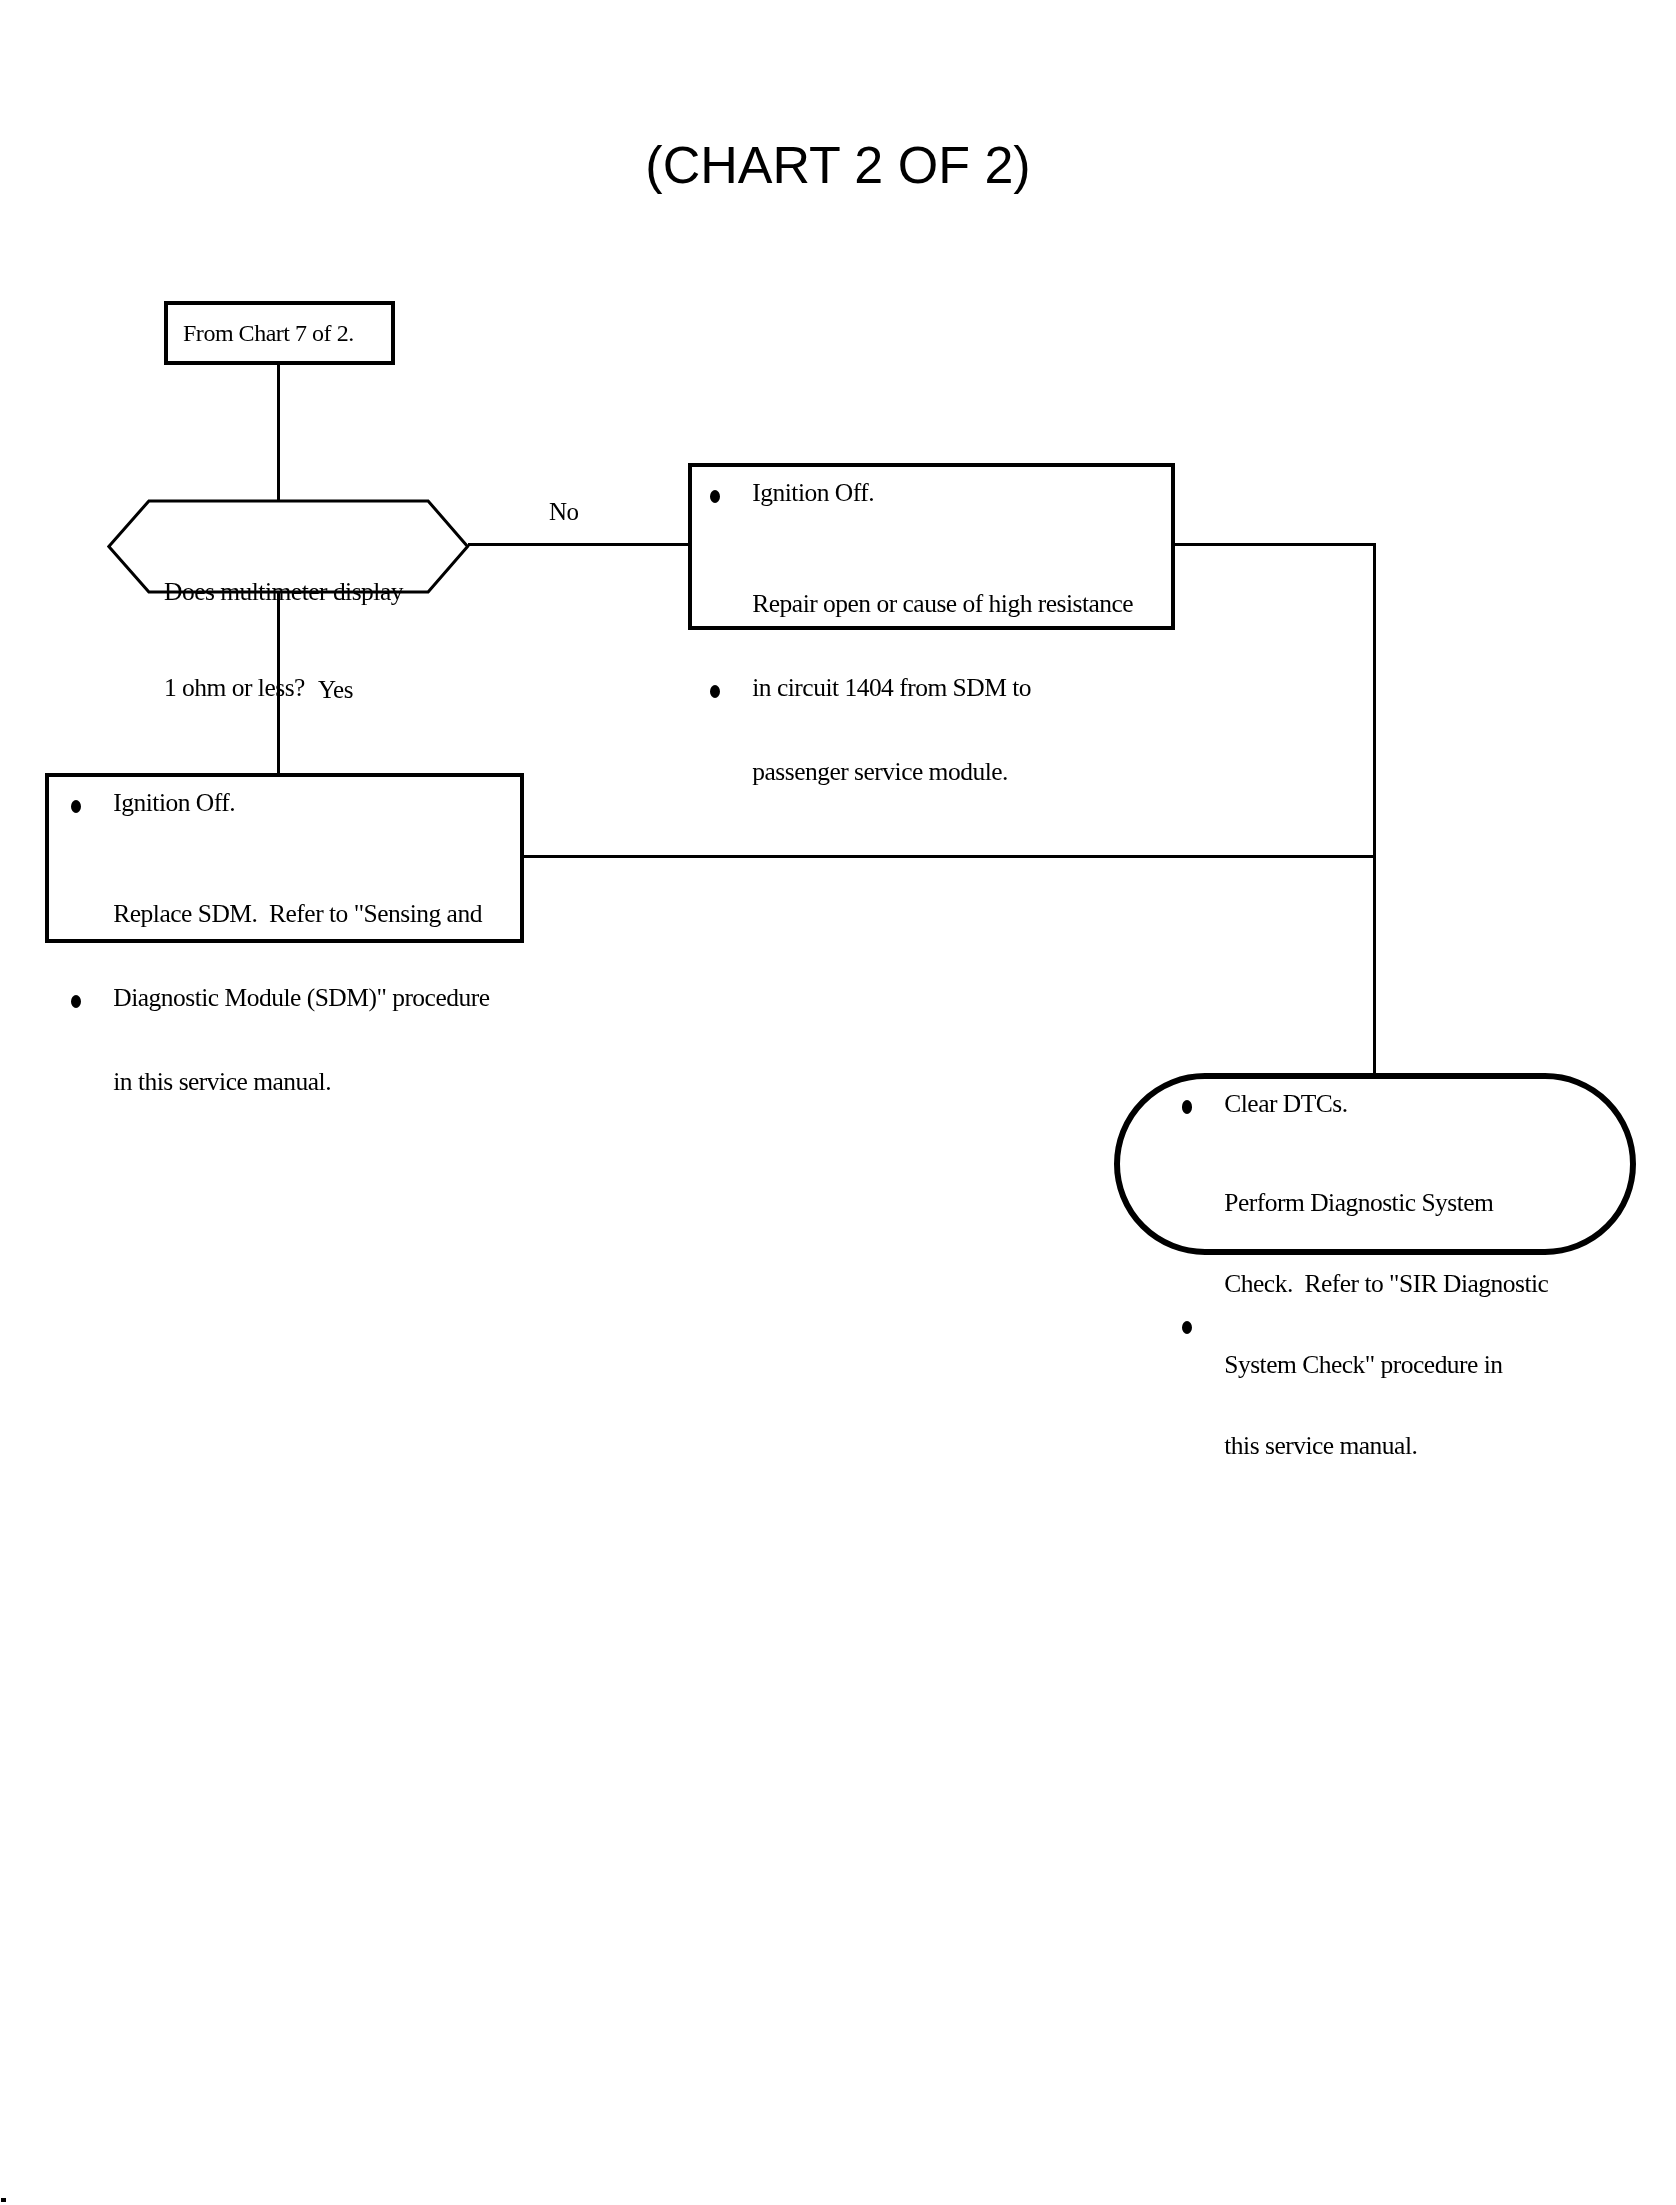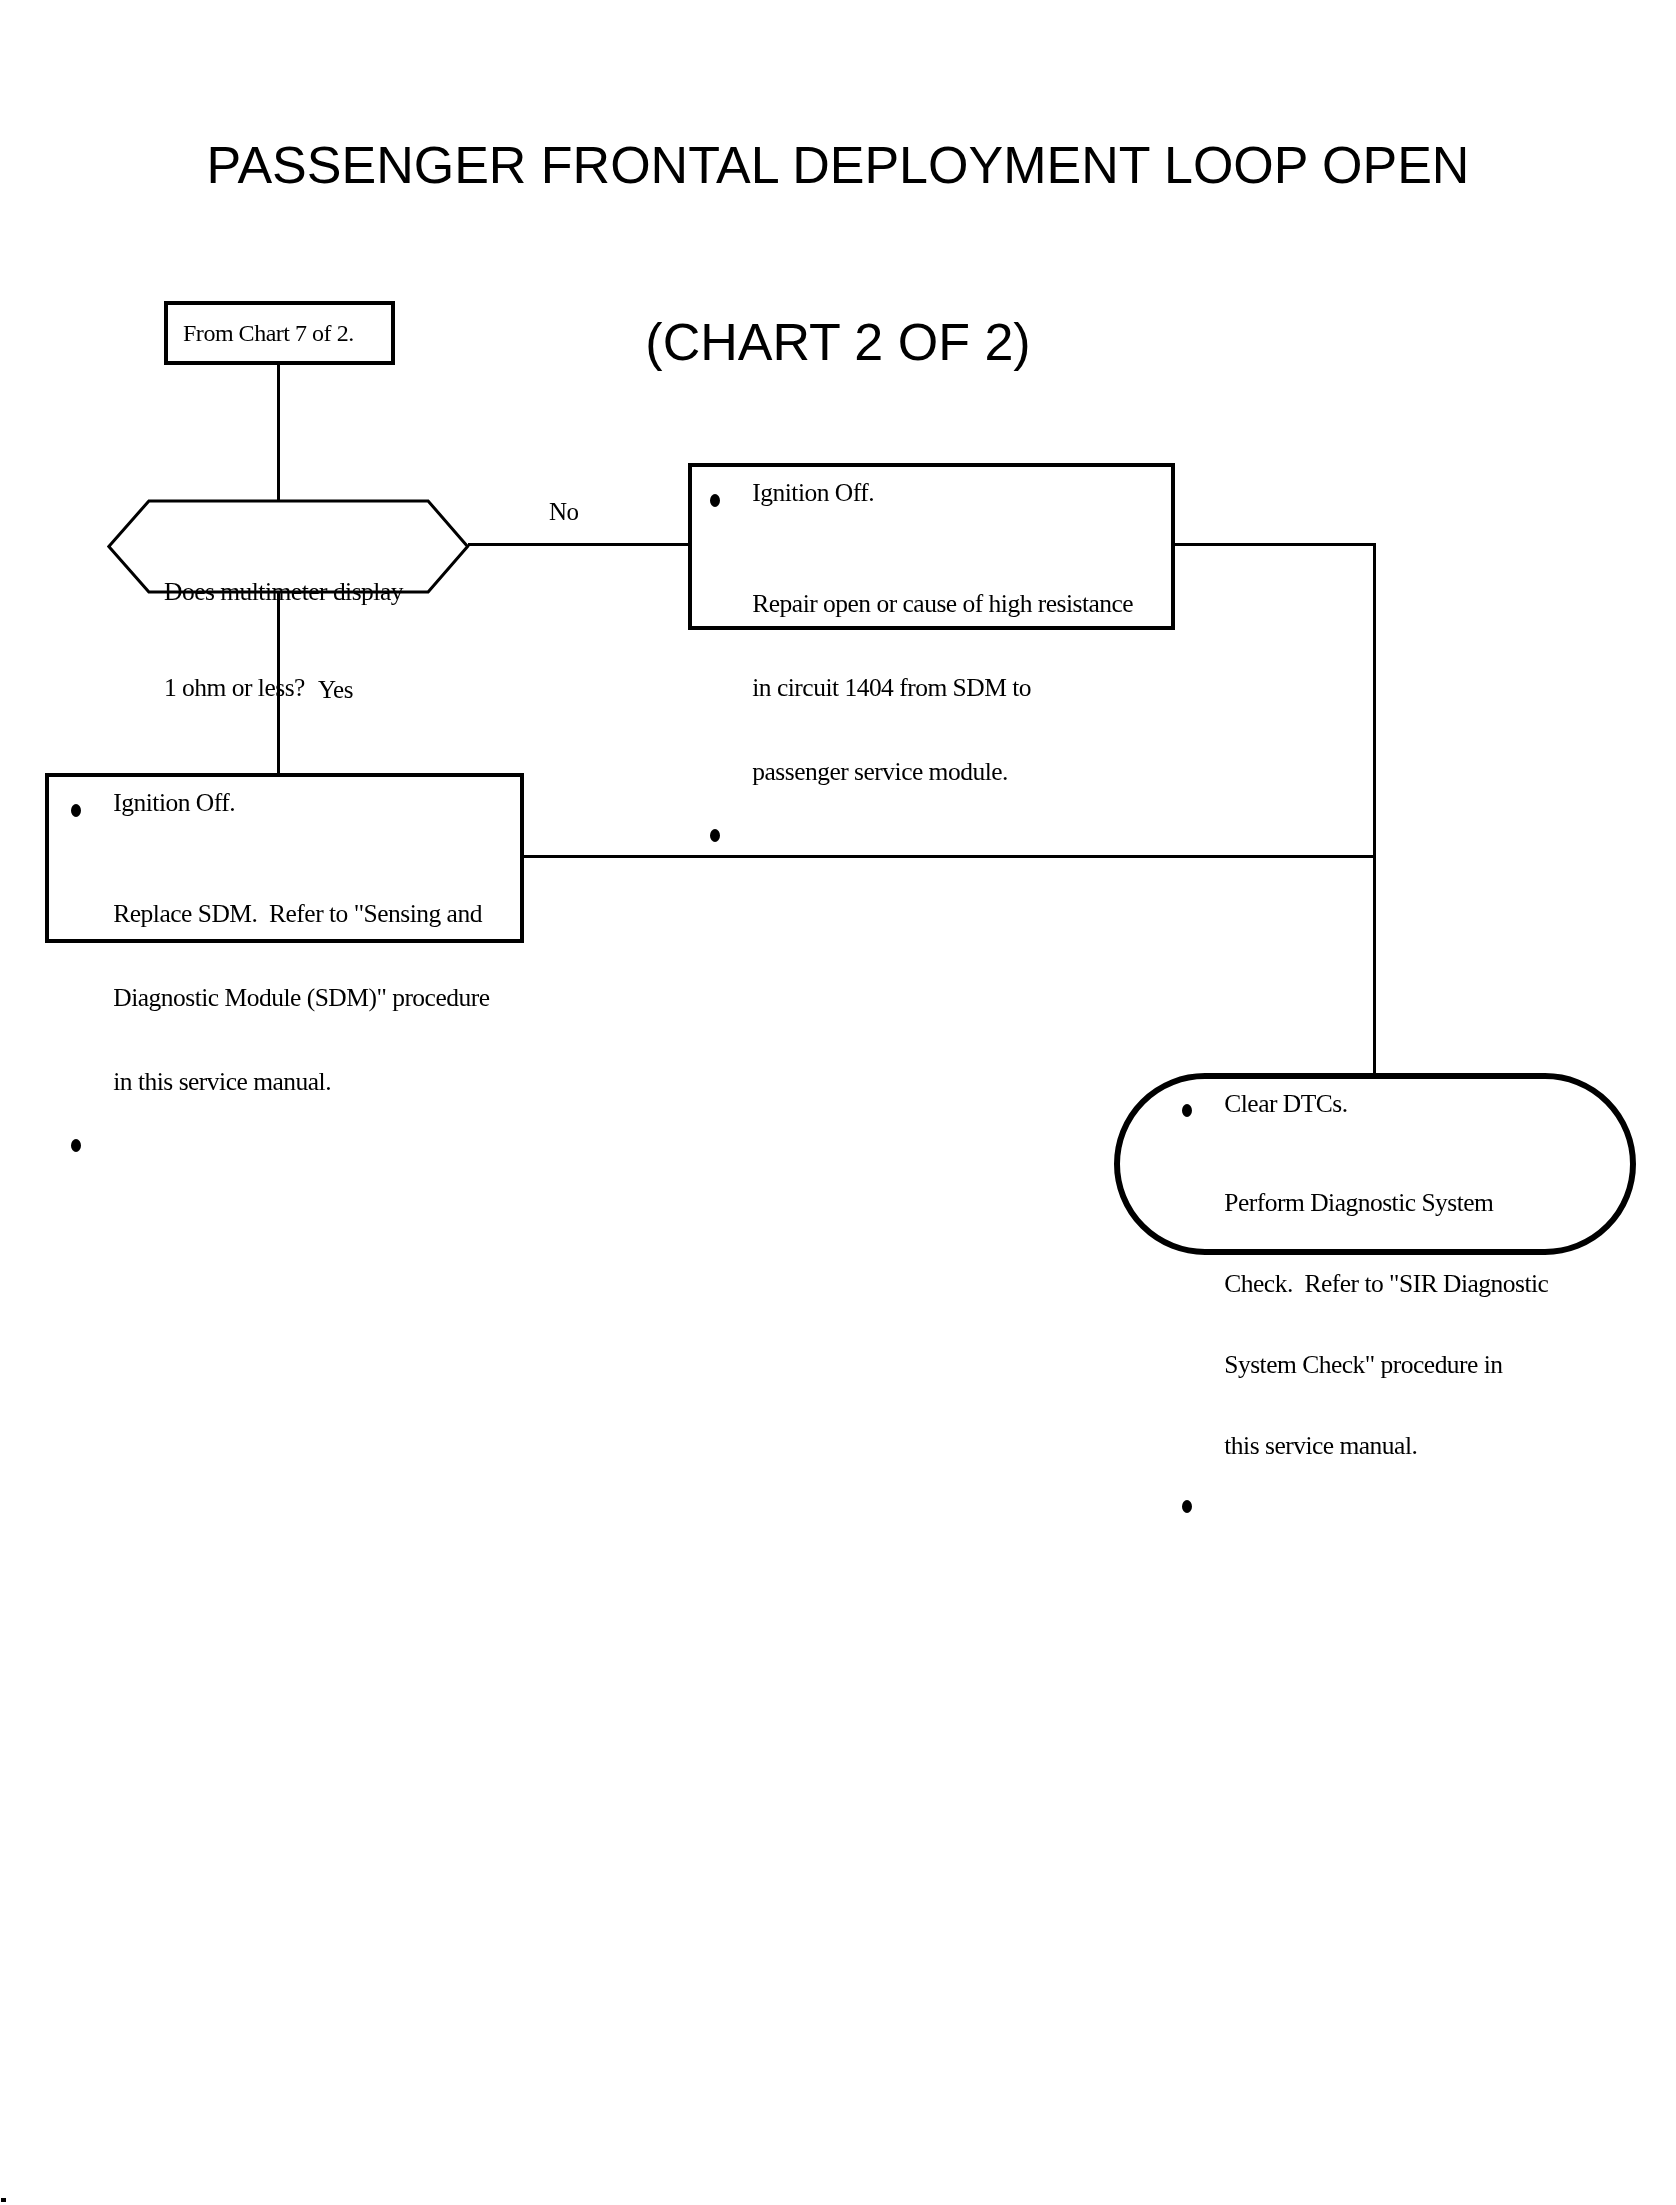--- a/index.html
+++ b/index.html
@@ -42,21 +42,21 @@
     position:absolute;left:164px;top:512px;
     font-size:25.5px;line-height:32px;letter-spacing:-0.02em;white-space:pre;
   }
   
   .branch-label{
     position:absolute;font-size:25px;letter-spacing:-0.02em;white-space:pre;
   }
   #no-label{left:549px;top:498px;}
   #yes-label{left:318px;top:676px;}
   
-  .brow{display:flex;align-items:flex-end;}
+  .brow{display:flex;align-items:center;}
   .bdot{
     width:10.3px;height:13.4px;border-radius:50%;
     background:#000;flex:none;margin-top:6.7px;
   }
   .btxt{margin-left:32px;}
   
   #no-box{left:688px;top:463px;width:487px;height:167px;padding:12px 0 0 18px;}
   #no-box .row2{margin-top:27px;}
   
   #yes-box{left:45px;top:773px;width:479px;height:170px;padding:12px 0 0 22px;}
@@ -78,21 +78,20 @@
   #seg-yes-right {left:524px;top:855px;width:850px;height:3px;}
   
   #speck{left:1.2px;top:2198px;width:4.9px;height:4.3px;}
 </style>
 </head>
 <body>
 
 <div id="page">
 
   <div class="title">
-    <div>PASSENGER FRONTAL DEPLOYMENT LOOP OPEN</div>
     <div>(CHART 2 OF 2)</div>
   </div>
 
   <div class="box" id="start-box">
     <div class="ftext">From Chart 7 of 2.</div>
   </div>
 
   <div class="line" id="seg-start-dec"></div>
 
   <svg id="decision" viewBox="0 0 598 156">

